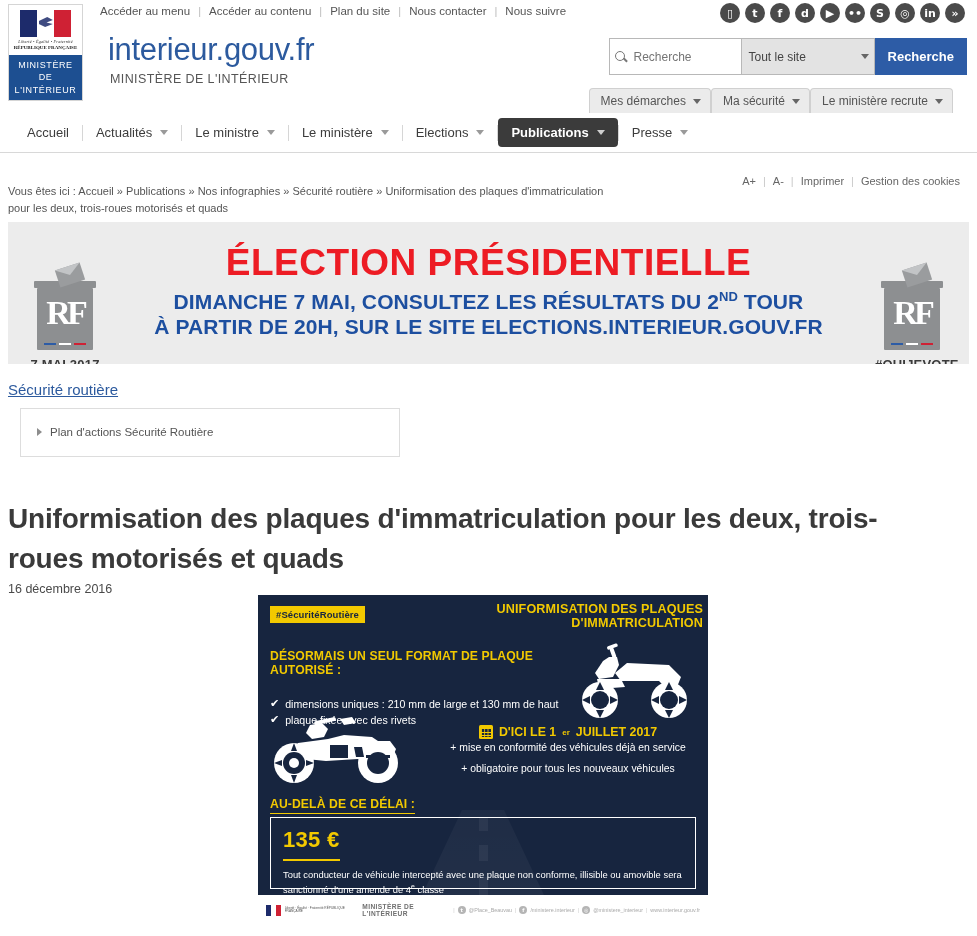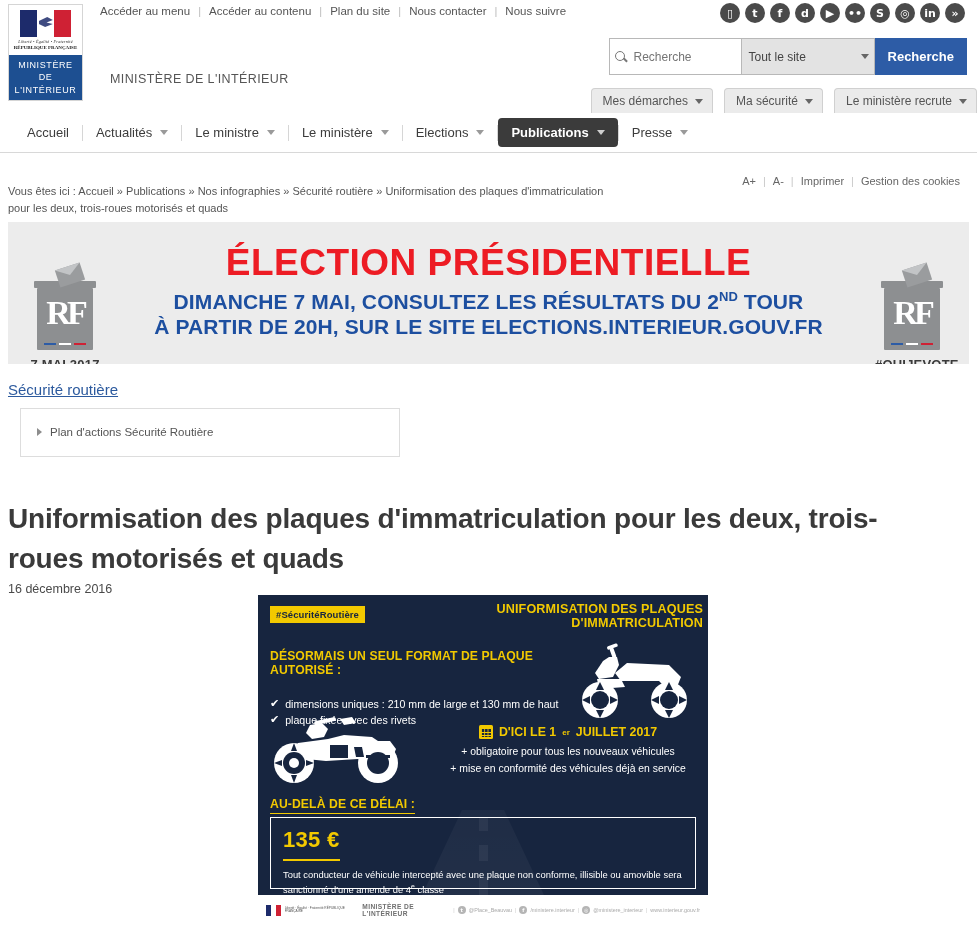--- a/index.html
+++ b/index.html
@@ -117,22 +117,22 @@
   }
   .caret-sm { width:0;height:0;border-left:4px solid transparent;border-right:4px solid transparent;border-top:5px solid #666; }
   .search-btn {
     background:#2d5ca6; color:#fff; border:0; padding:0 13px;
     font-size:13px; font-weight:bold; font-family:"Liberation Sans", sans-serif;
     cursor:pointer;
   }
 
   
   .sec-tabs {
-    position:absolute; right:0; top:88px;
-    display:flex; align-items:flex-end; gap:11px;
+    position:absolute; right:24px; top:88px;
+    display:flex; align-items:flex-end; gap:0;
   }
   .sec-tab {
     background:#ebebeb; border:1px solid #d0d0d0; border-bottom:0;
     border-radius:4px 4px 0 0;
     padding:5px 9px 5px 11px; font-size:12px; color:#555;
     display:flex; align-items:center; gap:7px; white-space:nowrap;
   }
 
   
   .mainnav {
@@ -379,20 +379,21 @@
       <div class="devise">Liberté • Égalité • Fraternité</div>
       <div class="rf-text">RÉPUBLIQUE FRANÇAISE</div>
     </div>
     <div class="logo-ministere">
       <span>MINISTÈRE</span>
       <span>DE</span>
       <span>L'INTÉRIEUR</span>
     </div>
   </div>
 
+  <div class="site-title">interieur.gouv.fr</div>
   <div class="site-sub">MINISTÈRE DE L'INTÉRIEUR</div>
 
   <div class="search-wrap">
     <div class="search-input-box">
       <span class="search-icon"></span>
       <input type="text" placeholder="Recherche" style="">
     </div>
     <div class="scope-select">
       <span>Tout le site</span>
       <span class="caret-sm"></span>
@@ -592,22 +593,22 @@
       </g>
     </svg>
 
     <div class="date-block">
       <div class="date-line">
         <span class="cal"></span>
         <span>D'ICI LE 1</span>
           <sup>er</sup>
           <span> JUILLET 2017</span>
       </div>
+      <div class="date-sub" style="margin-top:1px">+ mise en conformité des véhicules déjà en service</div>
       <div class="date-sub">+ obligatoire pour tous les nouveaux véhicules</div>
-      <div class="date-sub" style="margin-top:1px">+ mise en conformité des véhicules déjà en service</div>
     </div>
 
     <div class="road">
       <i style="top:6%;height:12%"></i>
         <i style="top:30%;height:14%"></i>
         <i style="top:58%;height:16%"></i>
         <i style="top:86%;height:14%"></i>
     </div>
 
     <div class="blk-b-title">AU-DELÀ DE CE DÉLAI :</div>

